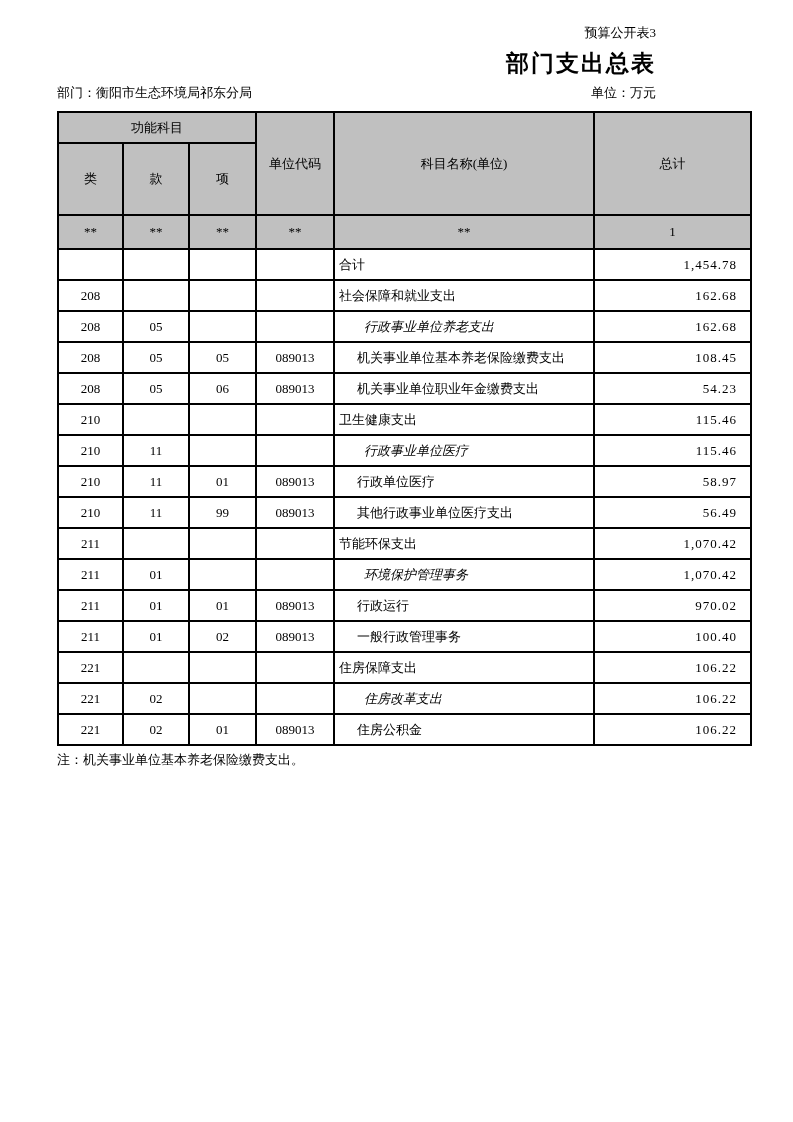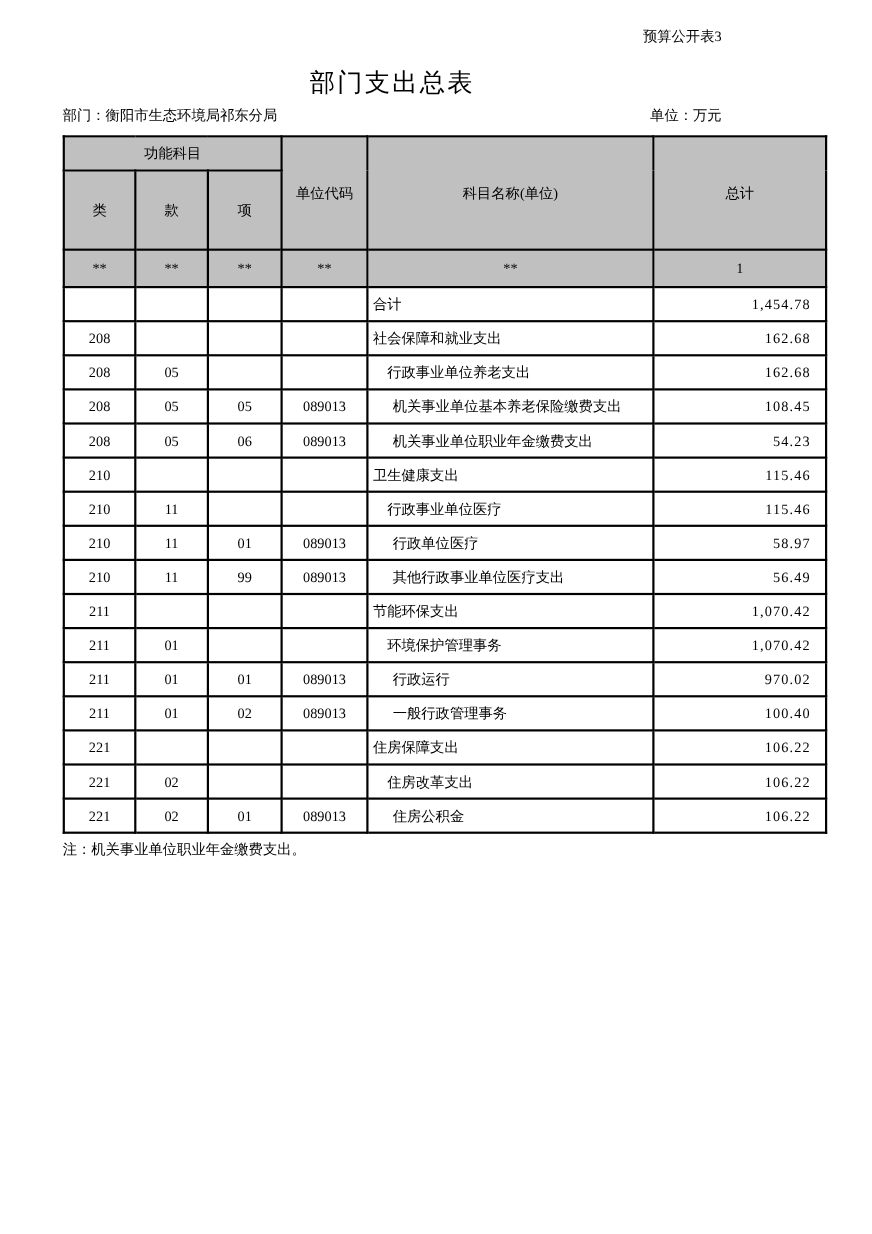--- a/index.html
+++ b/index.html
@@ -14,25 +14,25 @@
     width: 699px; height: 1122px;
     padding: 24px 43px 0 57px;
     background: #ffffff;
   }
   .doc-label {
     text-align: right;
     font-size: 13px;
     line-height: 18px;
   }
   .title {
-    margin-top: 18px;
-    text-align: center;
+    margin-top: 6px;
+    text-align: right;
     font-size: 23px;
     line-height: 30px;
-    font-weight: normal;
+    font-weight: bold;
     letter-spacing: 2px;
     font-family: "Liberation Sans", "DejaVu Sans", sans-serif;
   }
   .meta-row {
     margin-top: 6px;
     display: flex;
     justify-content: space-between;
     font-size: 13px;
     line-height: 18px;
   }
@@ -55,21 +55,21 @@
     text-align: center;
     vertical-align: middle;
   }
   tr.h-r1 { height: 31px; }
   tr.h-r2 { height: 72px; }
   tr.h-r3 { height: 34px; }
   tbody tr { height: 31px; }
   tbody td { background: #ffffff; vertical-align: middle; }
   td.code { text-align: center; }
   td.name { text-align: left; padding-left: 4px; }
-  td.name.indent-1 { padding-left: 17px; }
+  td.name.indent-1 { padding-left: 29px; font-style: italic; }
   td.name.indent-2 { padding-left: 22px; margin-left: 20px; }
   td.num { text-align: right; padding-right: 13px; letter-spacing: 1px; }
   .note {
     margin-top: 5px;
     font-size: 13px;
     line-height: 18px;
   }
 </style>
 </head>
 <body>
@@ -240,15 +240,15 @@
           <td class="code">221</td>
           <td class="code">02</td>
           <td class="code">01</td>
           <td class="code">089013</td>
           <td class="name indent-2">住房公积金</td>
           <td class="num">106.22</td>
         </tr>
       </tbody>
   </table>
 
-  <div class="note">注：机关事业单位职业年金缴费支出。</div>
+  <div class="note">注：机关事业单位基本养老保险缴费支出。</div>
 
 </div>
 
 </body></html>

